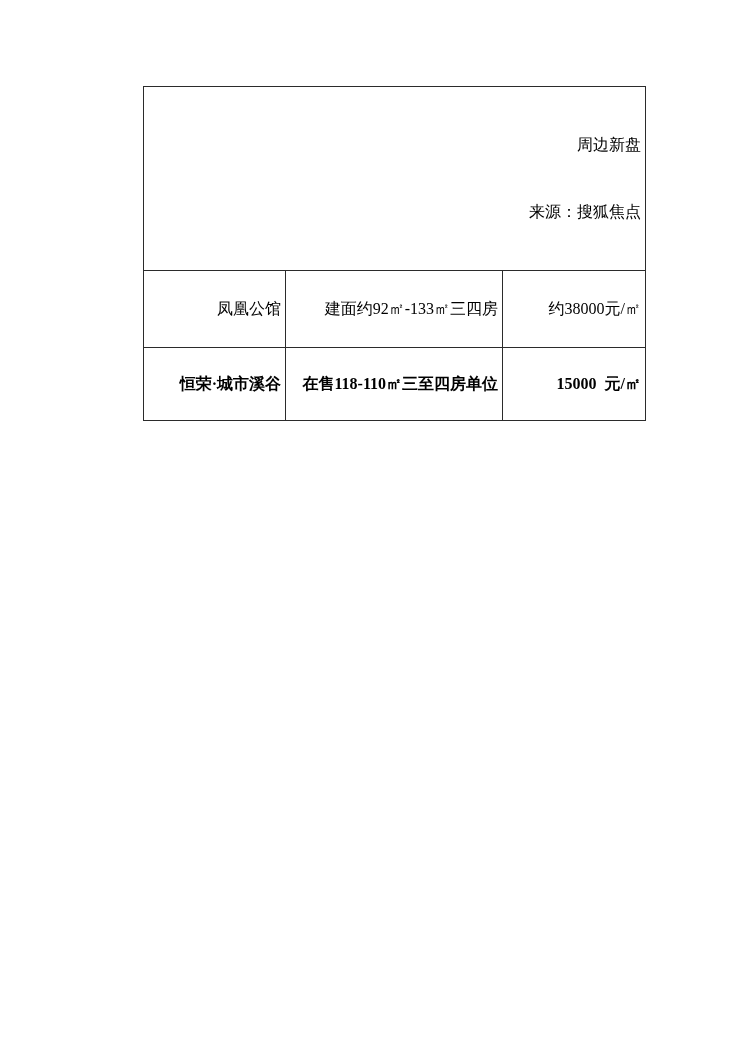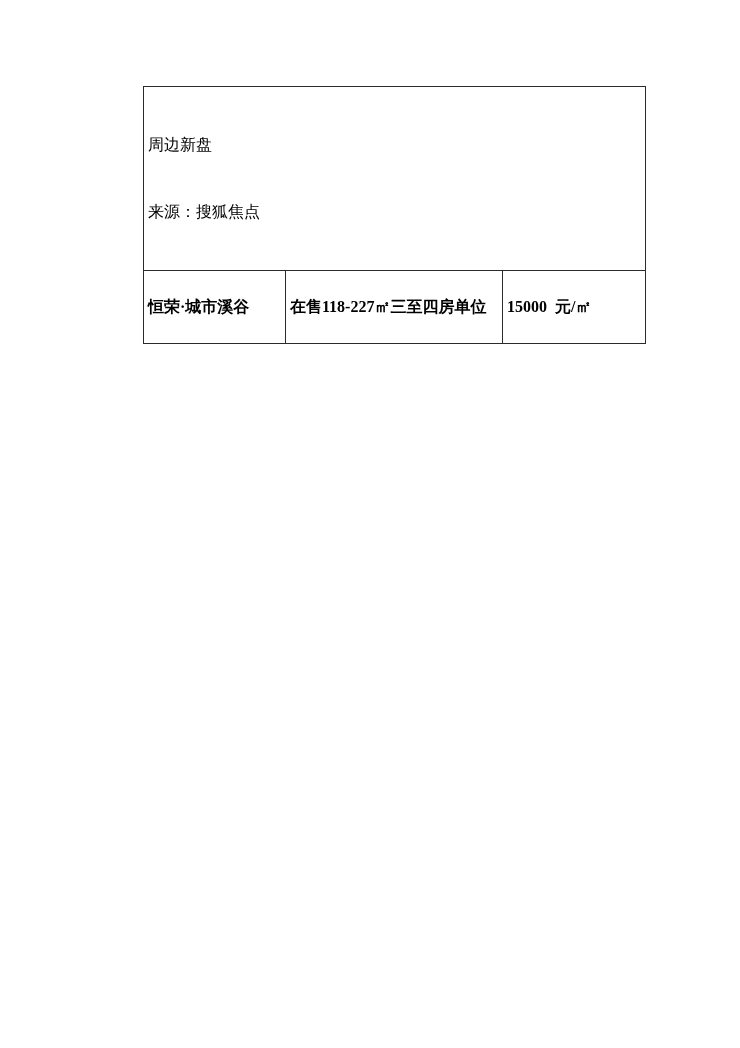--- a/index.html
+++ b/index.html
@@ -19,21 +19,21 @@
   table.doc-table {
     position: absolute;
     left: 143px;
     top: 86px;
     width: 502px;
     border-collapse: collapse;
     table-layout: fixed;
   }
   table.doc-table td {
     border: 1px solid #2b2b2b;
-    text-align: left;
+    text-align: right;
     vertical-align: middle;
     font-size: 16px;
     line-height: 1.4;
     padding: 2px 4px;
     white-space: pre-wrap;
   }
   tr.title-row td     { height: 61px; }
   tr.header-row td    { height: 71px; }
   tr.data-row td      { height: 72px; }
   tr.data-row-last td { height: 68px; font-weight: bold; }
@@ -51,20 +51,25 @@
       <col class="col-product">
       <col class="col-price">
     </colgroup>
     <tbody>
       <tr class="title-row">
         <td colspan="3">
           <div>周边新盘</div>
           <div>来源：搜狐焦点</div>
         </td>
       </tr>
+      <tr class="data-row">
+        <td>凤凰公馆</td>
+        <td>建面约92㎡-133㎡三四房</td>
+        <td>约38000元/㎡</td>
+      </tr>
       <tr class="data-row-last">
         <td>恒荣·城市溪谷</td>
-        <td>在售118-227㎡三至四房单位</td>
+        <td>在售118-110㎡三至四房单位</td>
         <td>15000  元/㎡</td>
       </tr>
     </tbody>
   </table>
 </div>
 
 </body></html>

